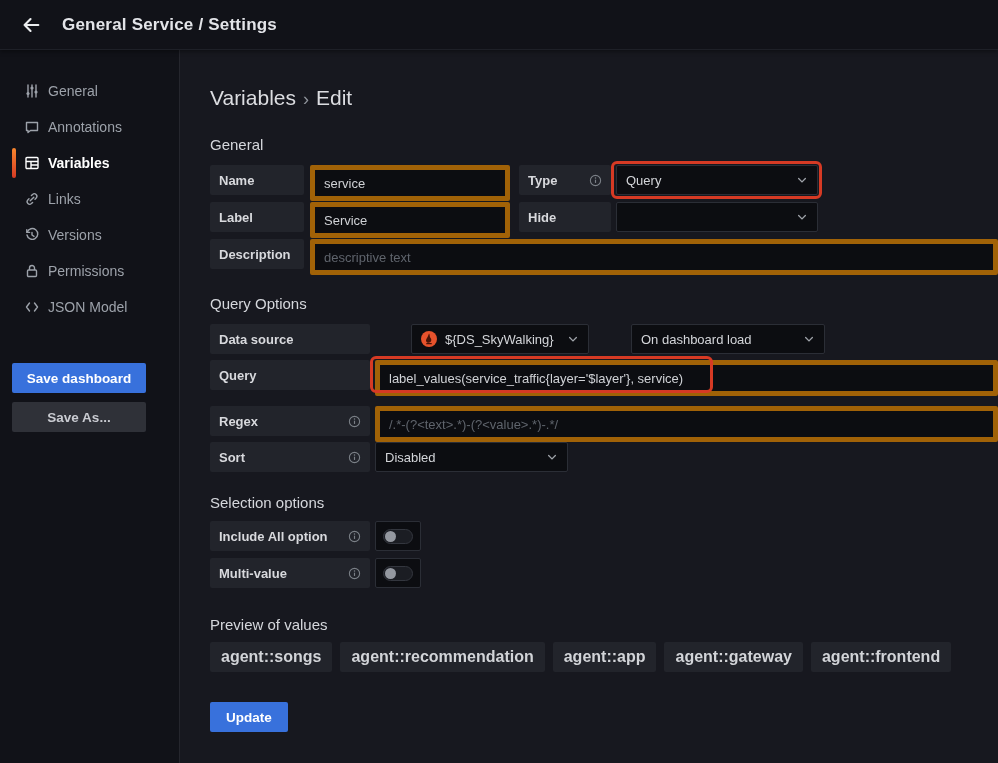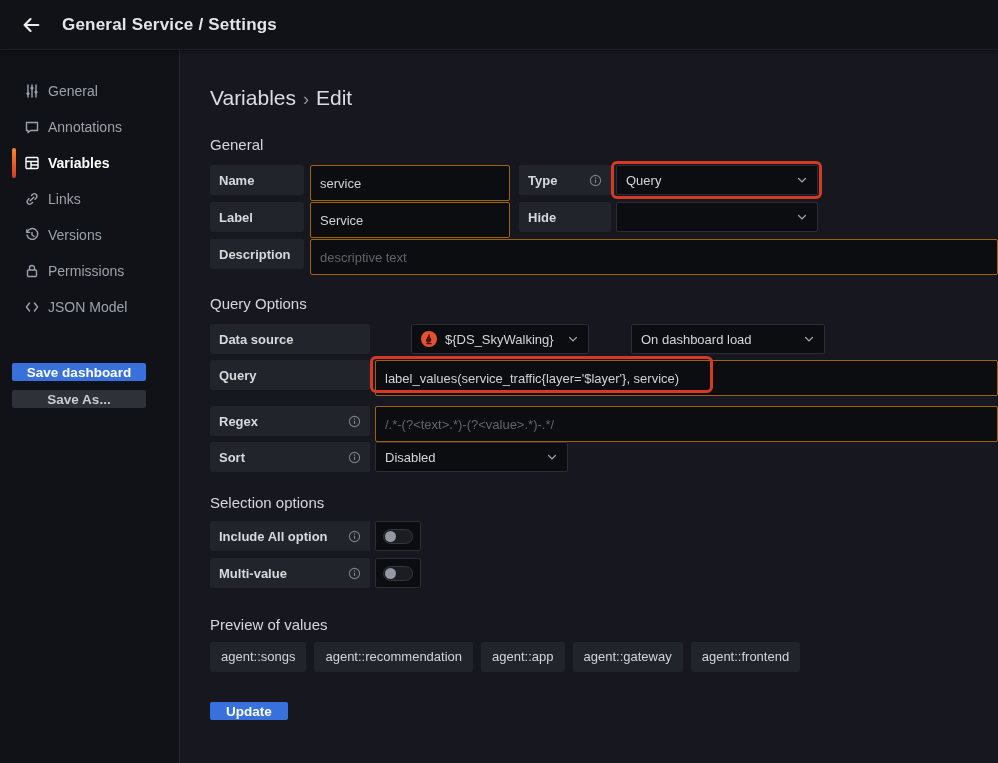--- a/index.html
+++ b/index.html
@@ -33,41 +33,41 @@
   .nav-item svg { flex-shrink: 0; }
   .nav-item.active { color: #ffffff; font-weight: 700; }
   .active-bar {
     position: absolute; left: 12px; top: 3px; bottom: 3px; width: 4px;
     border-radius: 2px; background: linear-gradient(180deg, #f8862d 0%, #d63a24 100%);
   }
   .side-buttons { margin-top: 38px; padding-left: 12px; }
   .btn {
     display: block; border: none; border-radius: 2px; cursor: pointer;
     font-family: inherit; font-size: 13.5px; font-weight: 600;
-    height: 18px; color: #fff;
+    height: 30px; color: #fff;
   }
   .btn-primary { background: #3871dc; }
   .btn-secondary { background: #2f3138; color: #c9cbd1; }
   .side-buttons .btn { width: 134px; }
   .side-buttons .btn + .btn { margin-top: 9px; }
   
   .page-title { margin-top: 36px; font-size: 21px; font-weight: 500; color: #dcddे1; color: #dcdde1; }
   .page-title .sep { color: #8f939b; font-size: 18px; padding: 0 7px; }
   .section-heading { margin-top: 26px; margin-bottom: 12px; font-size: 15px; font-weight: 500; color: #d5d7dc; }
   .row { display: flex; align-items: stretch; height: 30px; margin-bottom: 7px; }
   .field-label {
     background: #22242b; border-radius: 2px; height: 30px;
     display: flex; align-items: center; justify-content: space-between;
     padding: 0 9px; font-weight: 600; font-size: 13px; color: #d8d9dd; flex-shrink: 0;
   }
   .w94  { width: 94px; }  .w92  { width: 92px; }
   .w160 { width: 160px; } .w154 { width: 154px; }
   .ml5 { margin-left: 5px; } .ml6 { margin-left: 6px; } .ml9 { margin-left: 9px; text-align: right; } .ml13 { margin-left: 13px; }
   .text-input {
-    background: #0c0d11; border: 1px solid #a16207; border-radius: 2px;
+    background: #0c0d11; border: 5px solid #a16207; border-radius: 2px;
     color: #d0d2d6; font-family: inherit; font-size: 13px; height: 36px; padding: 0 9px; outline: none;
   }
   .text-input::placeholder { color: #5f646c; }
   .w200 { width: 200px; }
   .flex1 { flex: 1; }
   .dropdown {
     background: #0c0d11; border: 1px solid #2b2e36; border-radius: 2px;
     height: 30px; display: flex; align-items: center; padding: 0 9px;
     color: #d3d5d9; cursor: pointer; position: relative;
   }
@@ -86,21 +86,21 @@
     width: 46px; height: 30px; margin-left: 5px; background: #0c0d11;
     border: 1px solid #2b2e36; border-radius: 2px;
     display: flex; align-items: center; justify-content: center; cursor: pointer;
   }
   .toggle-track { width: 30px; height: 15px; background: #1b1d23; border: 1px solid #33363e; border-radius: 8px; position: relative; }
   .toggle-knob { position: absolute; left: 1px; top: 1px; width: 11px; height: 11px; border-radius: 50%; background: #9498a0; }
   
   .chips { display: flex; gap: 8px; margin-top: 0; }
   .chip {
     background: #22242b; border-radius: 2px; height: 30px; line-height: 30px;
-    padding: 0 11px; font-size: 13px; font-weight: 400; color: #d2d4d8;
+    padding: 0 11px; font-size: 16px; font-weight: 700; color: #d2d4d8;
   }
   .update-btn { margin-top: 30px; width: 78px; }
   .info-icon { display: flex; align-items: center; margin-left: 8px; cursor: pointer; }
 </style>
 </head>
 <body>
 
 <div class="header">
   <div class="back-btn">
     <span style="display:flex;">

